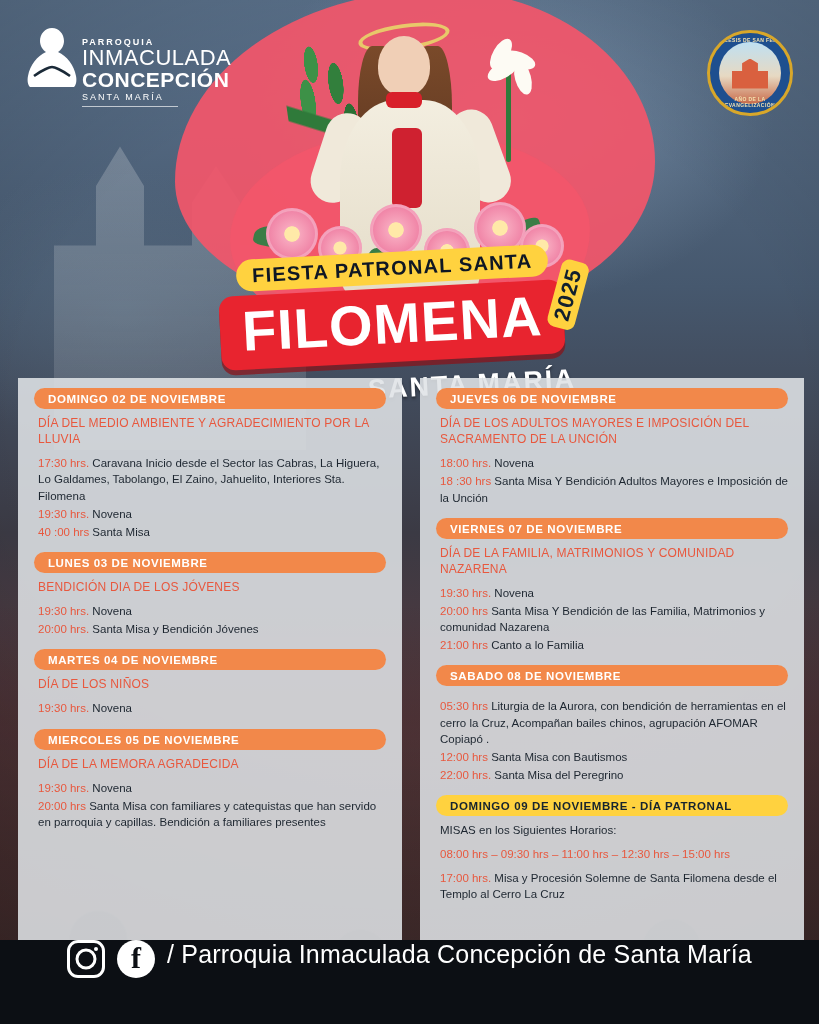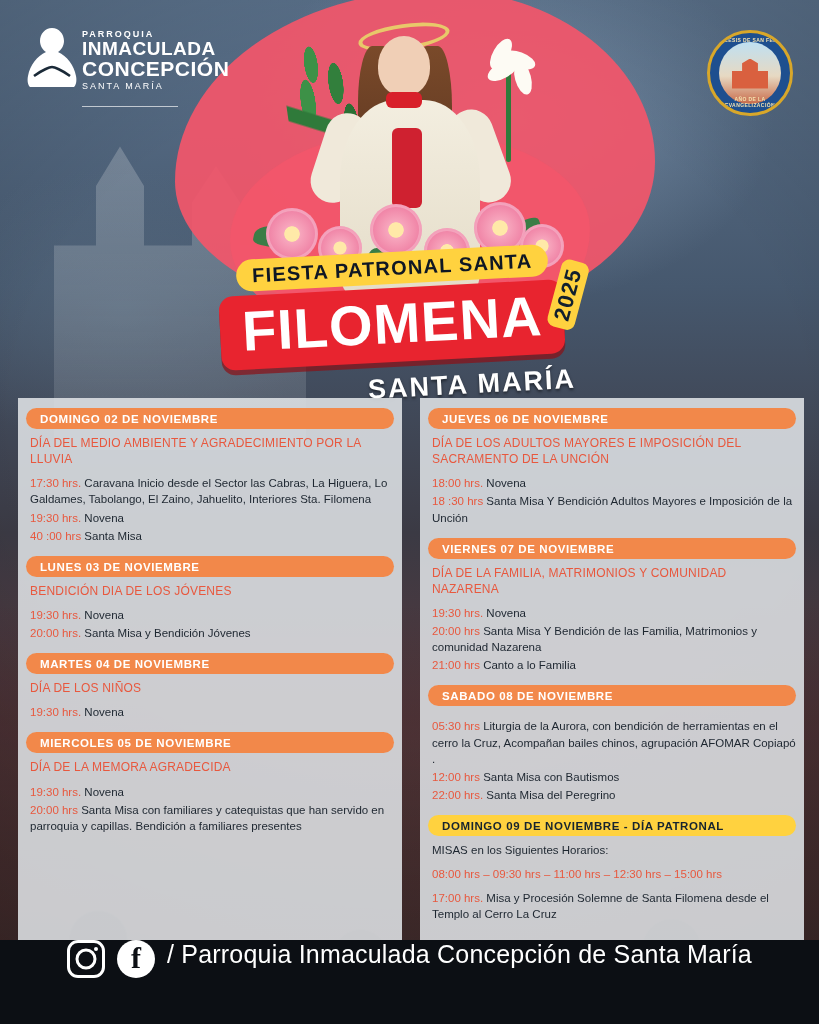--- a/index.html
+++ b/index.html
@@ -131,23 +131,23 @@
     background: radial-gradient(circle at 50% 50%, #ffe9a8 0 20%, #f7a6bd 22%, #ef7fa3 70%, #e46490 100%);
     box-shadow: 0 0 0 3px rgba(255,255,255,0.25) inset;
   }
   .leaf {
     position: absolute; width: 44px; height: 22px; background: #3a7d46; border-radius: 60% 20% 60% 20%;
   }
 
   
   .logo-left { position: absolute; left: 24px; top: 22px; width: 160px; height: 120px; color: #fff; }
   .logo-left svg { position: absolute; left: 0; top: 2px; }
-  .logo-left .lines { position: absolute; left: 58px; top: 8px; line-height: 1.0; }
+  .logo-left .lines { position: absolute; left: 58px; top: 16px; line-height: 1.0; }
   .logo-left .l1 { font-size: 9px; letter-spacing: 2px; font-weight: 700; }
-  .logo-left .l2 { font-size: 19px; font-weight: 700; letter-spacing: 0.5px; }
+  .logo-left .l2 { font-size: 22px; font-weight: 400; letter-spacing: 0.5px; }
   .logo-left .l3 { font-size: 21px; font-weight: 700; letter-spacing: 0.5px; }
   .logo-left .l4 { font-size: 9px; letter-spacing: 2px; margin-top: 3px; }
   .logo-left .rule { position:absolute; left: 58px; top: 84px; width: 96px; height: 1px; background: rgba(255,255,255,.65);}
 
   .logo-right {
     position: absolute; right: 26px; top: 30px; width: 86px; height: 86px; border-radius: 50%;
     background: #1e4f8f;
     border: 3px solid #d8a72a;
     overflow: hidden;
   }
@@ -203,22 +203,21 @@
     color: #fff; font-weight: 800; font-size: 27px; letter-spacing: 2px;
     transform: rotate(-3deg);
     text-shadow: 0 2px 3px rgba(0,0,0,.5);
     white-space: nowrap;
   }
 
   
   .panel {
     position: absolute;
     background: rgba(223,227,230,0.88);
-    padding: 10px 8px 12px;
-    margin-top: 20px;
+    padding: 10px 16px 12px;
   }
   .panel.left  { left: 18px;  top: 378px; width: 384px; height: 562px; }
   .panel.right { left: 420px; top: 378px; width: 384px; height: 562px; }
 
   .daybar {
     display: inline-block;
     background: #f2884a;
     color: #fff;
     font-weight: 700;
     font-size: 11.5px;

